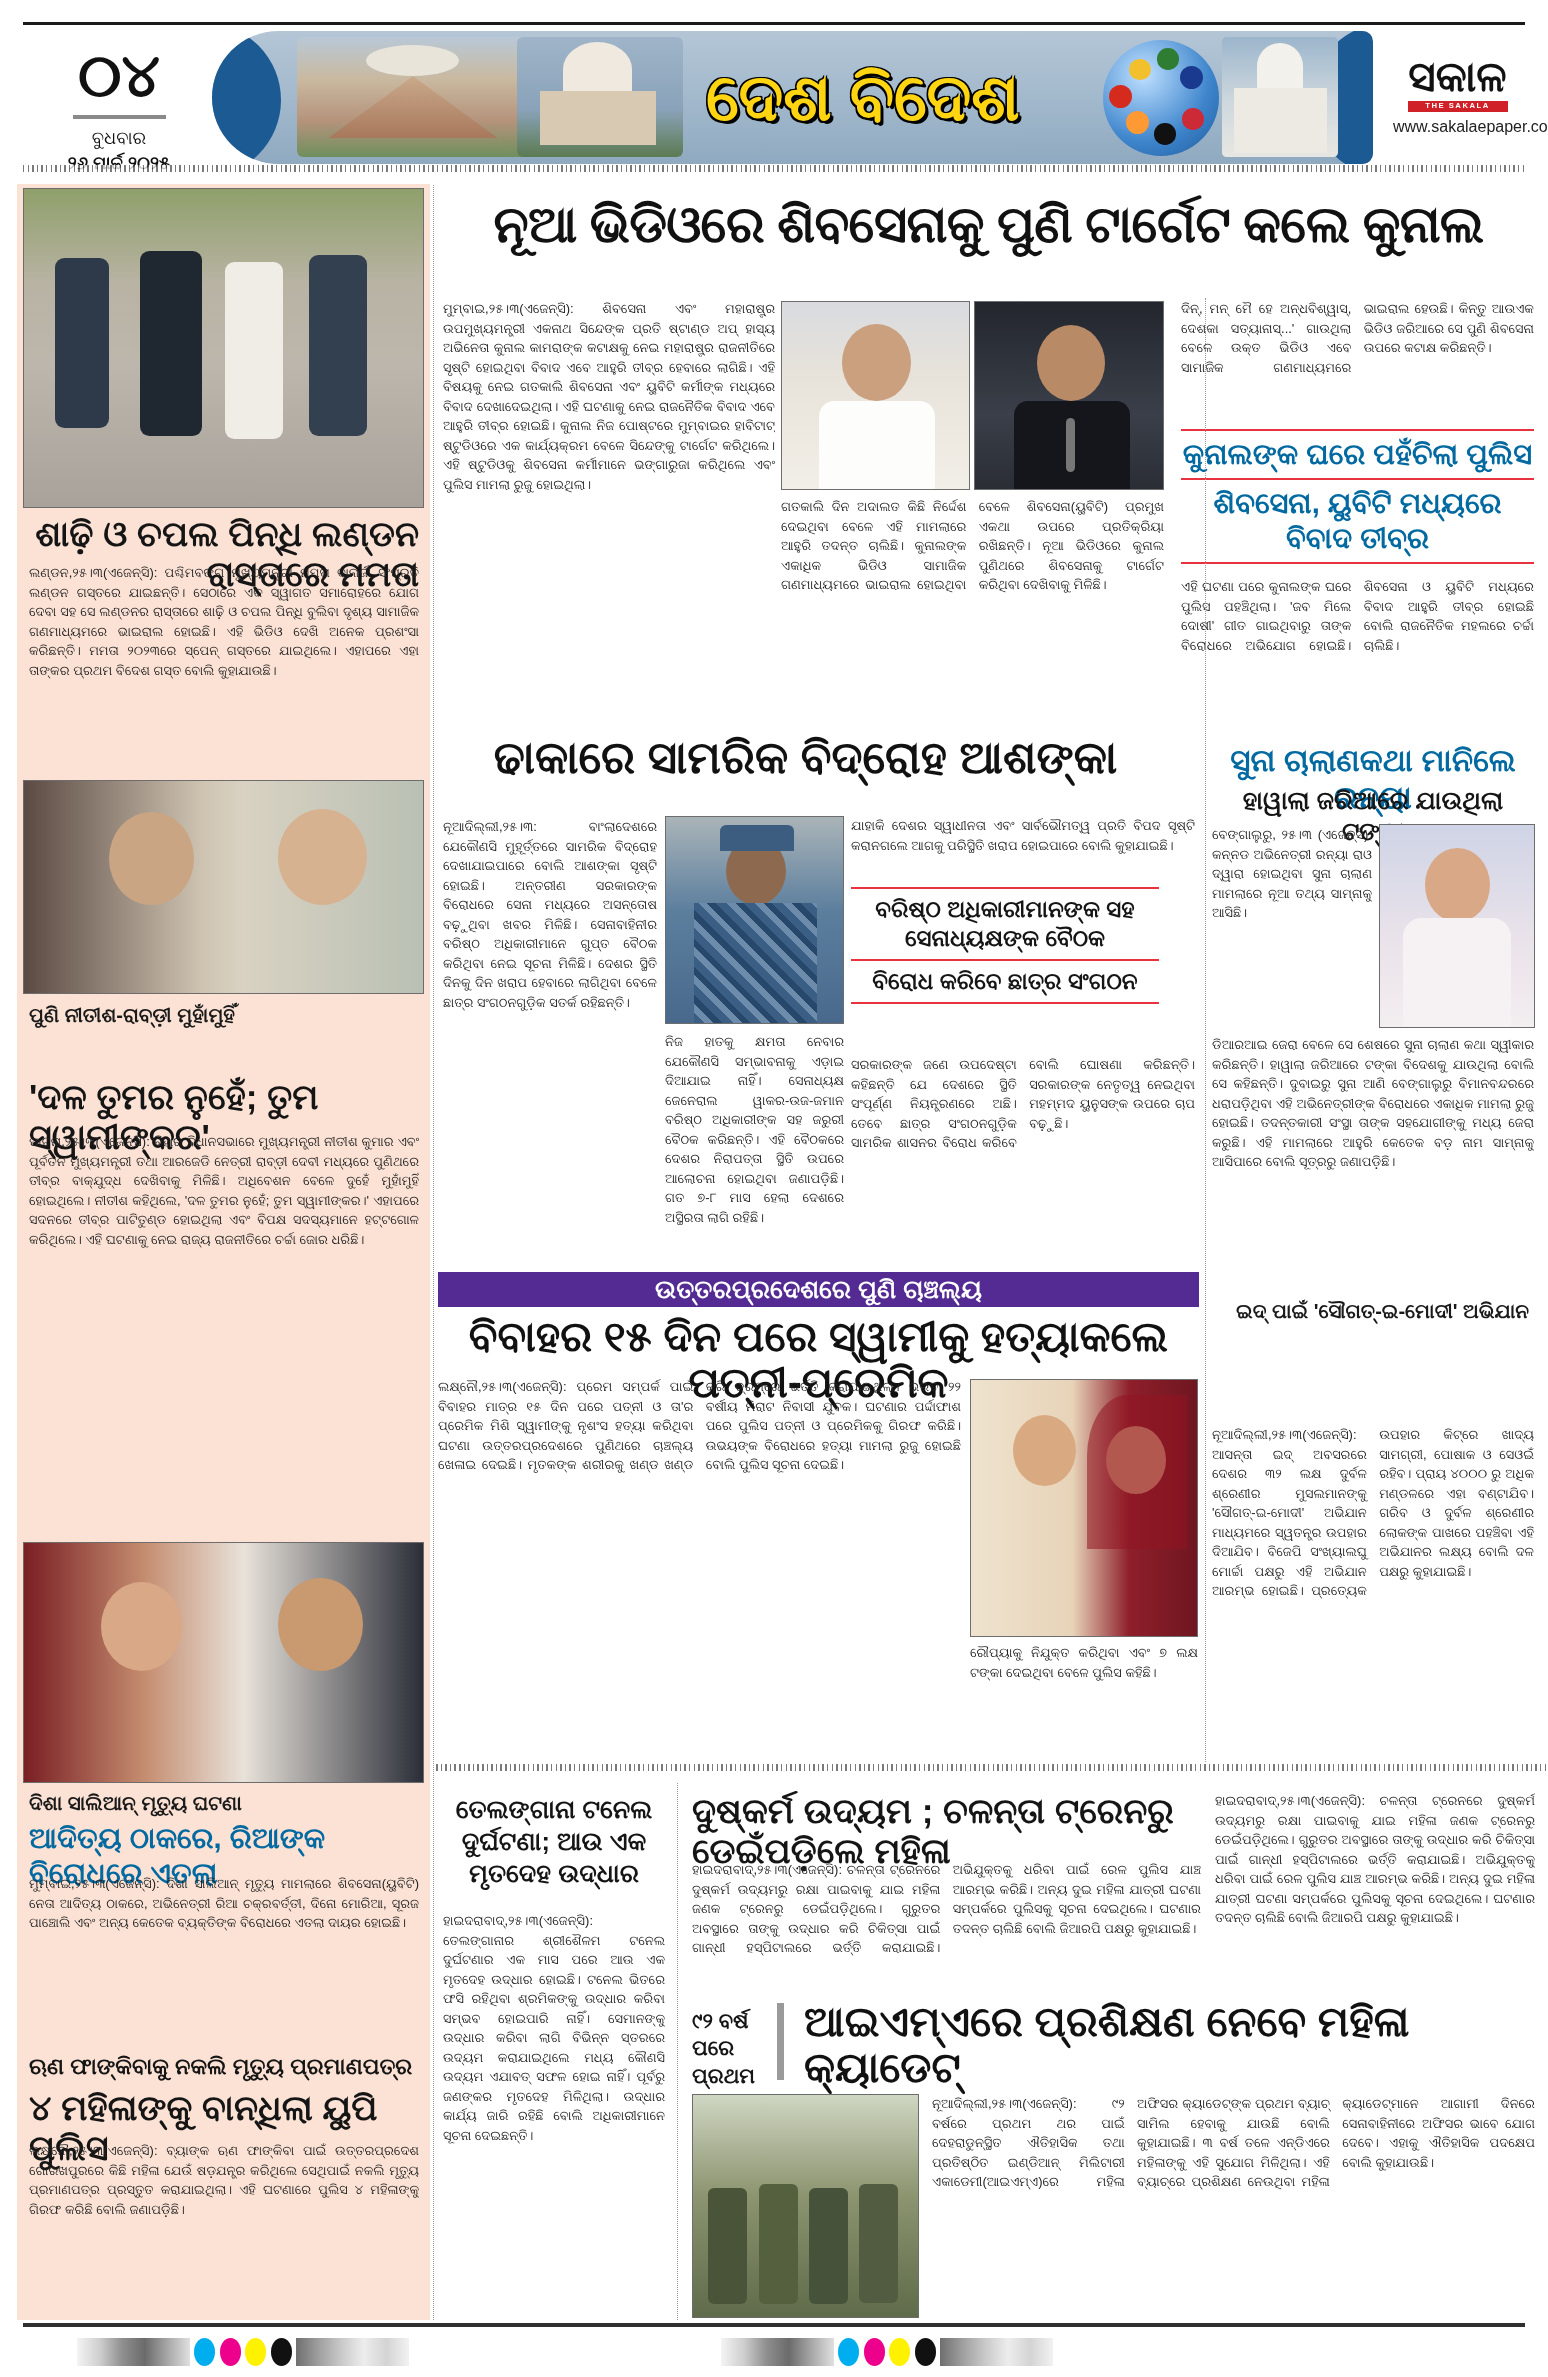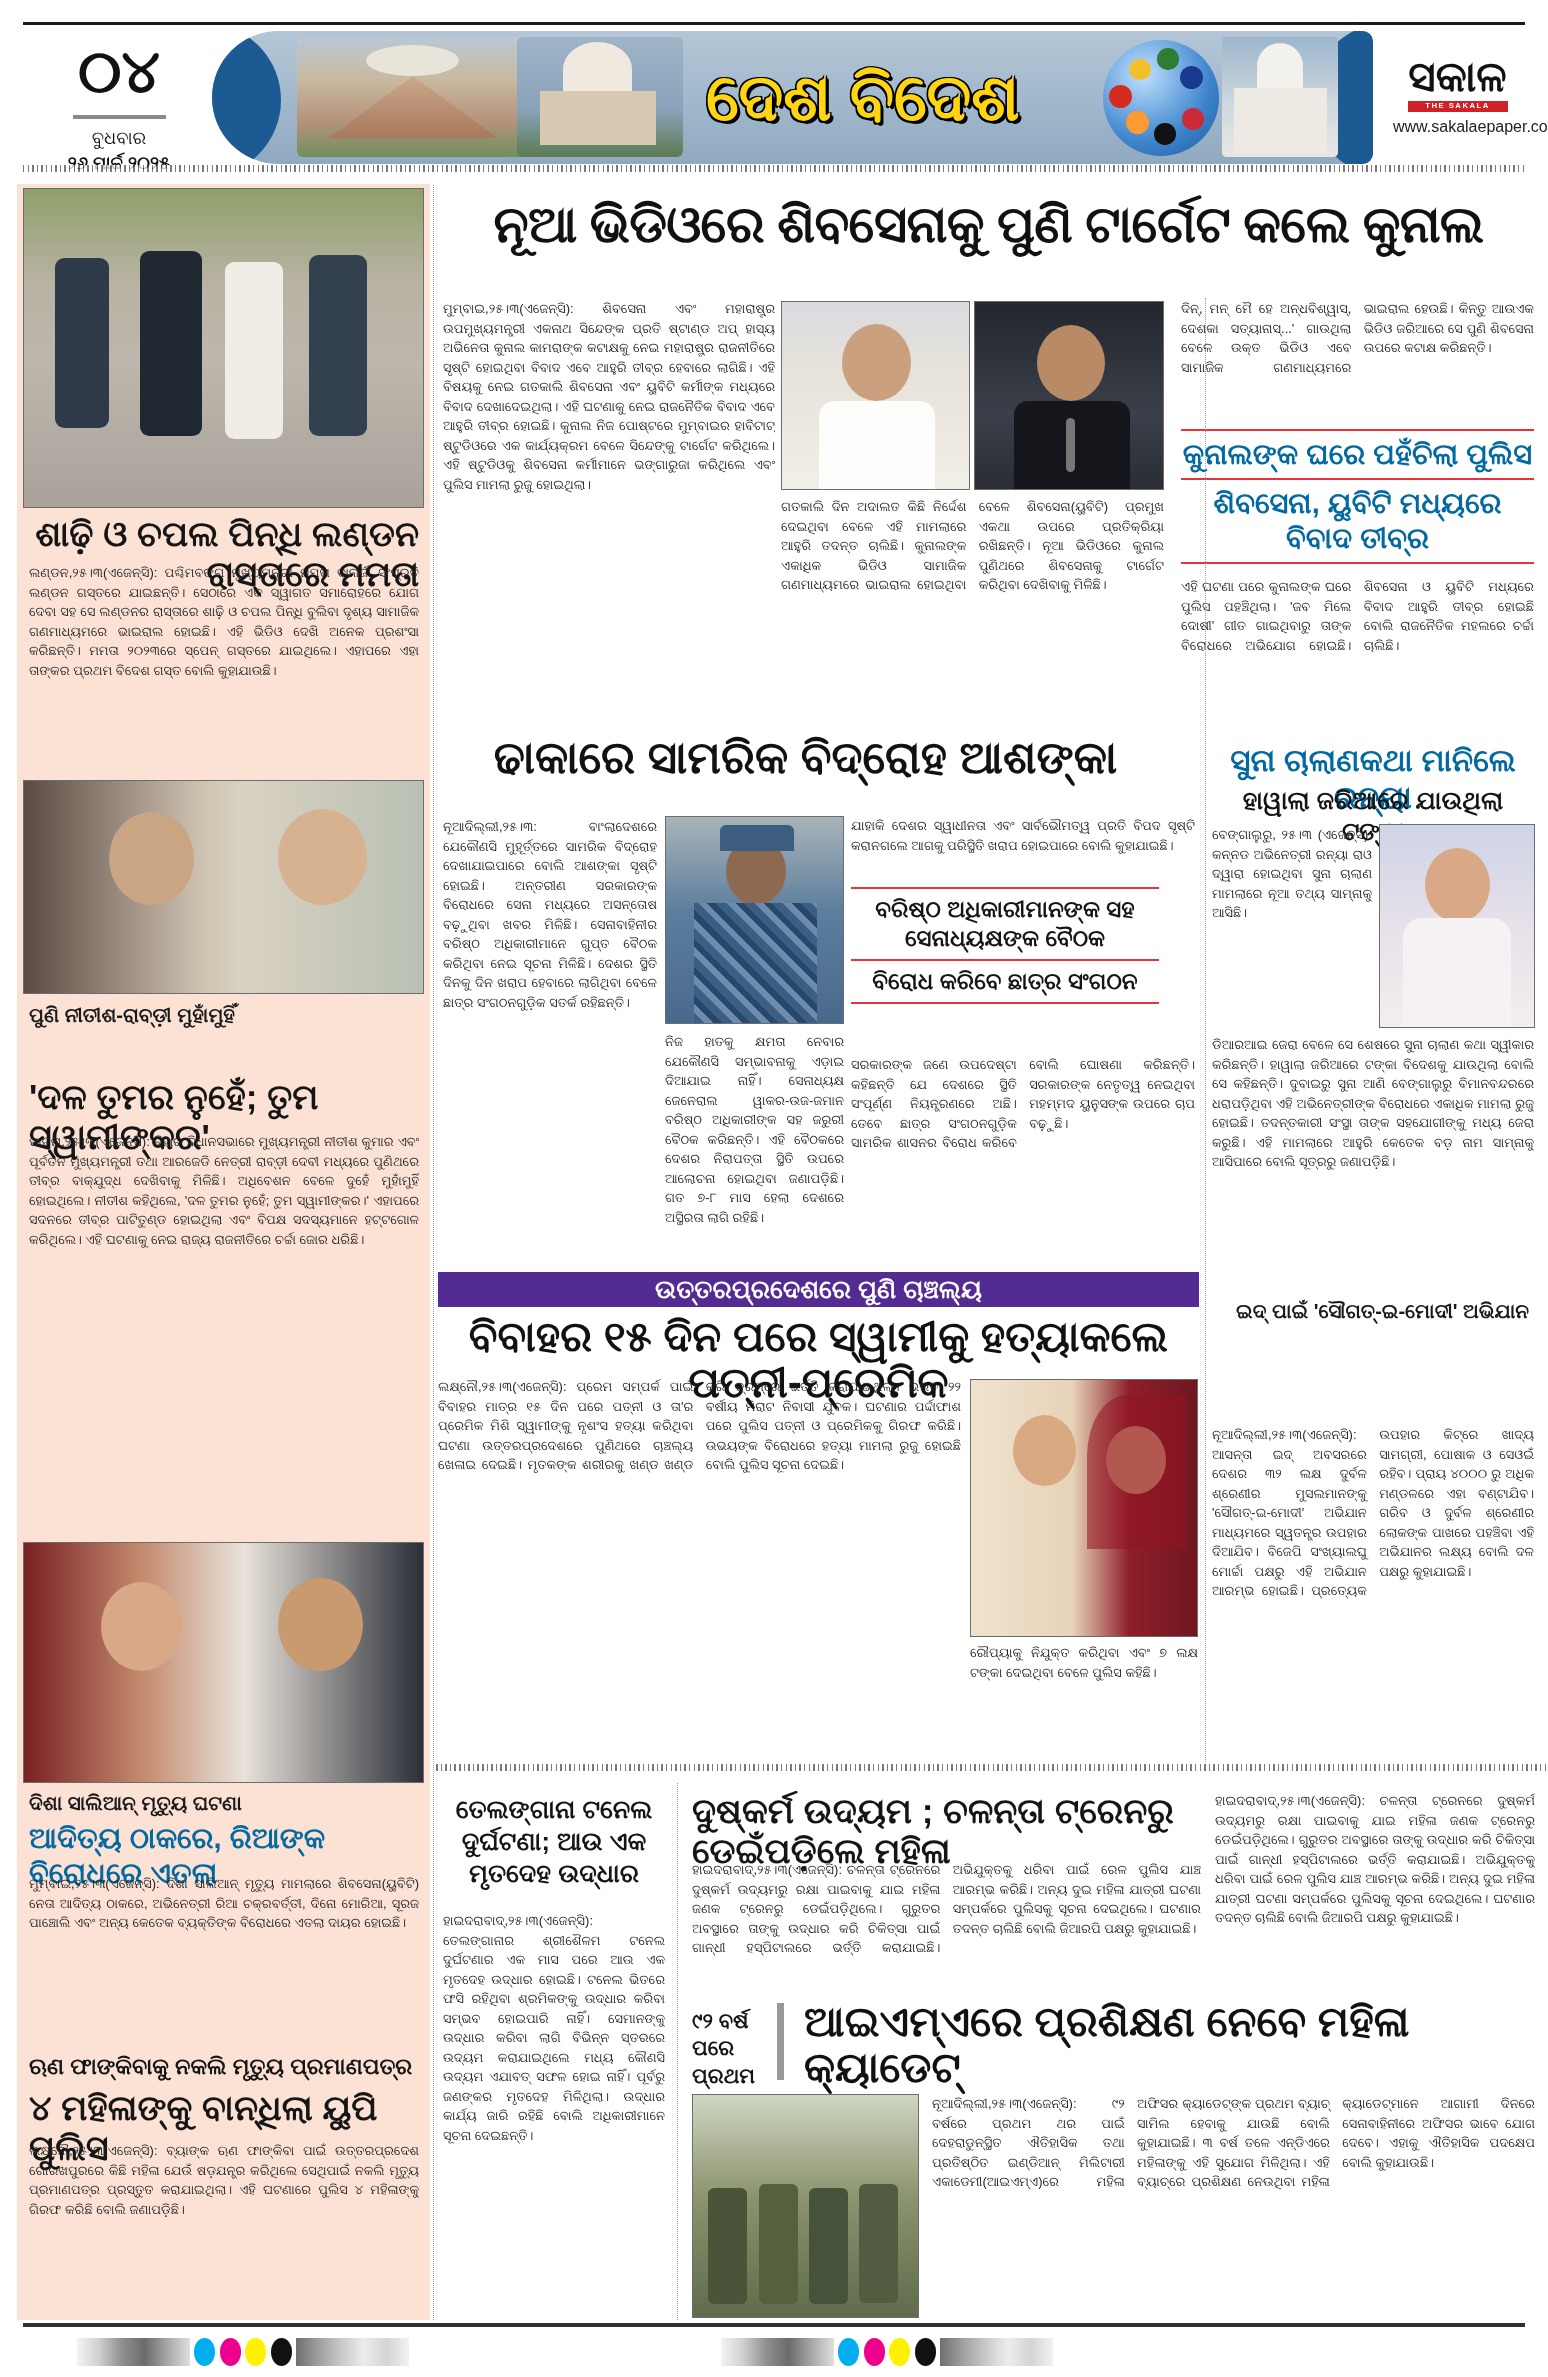--- a/index.html
+++ b/index.html
@@ -34,21 +34,21 @@
   .oval{width:21px;height:28px;border-radius:50%;flex:0 0 auto;}
 </style>
 </head>
 <body>
 
 <div id="page">
 
   <div class="abs" style="left:23px;top:21.6px;width:1502px;height:3.1px;background:#1a1a1a;"></div>
 
   <div class="abs" style="left:42px;top:46px;width:154px;text-align:center;">
-    <div style="font-size:60px;font-weight:bold;color:#111;line-height:1;font-family:Liberation Mono, monospace;">୦୪</div>
+    <div style="font-size:60px;font-weight:bold;color:#111;line-height:1;">୦୪</div>
     <div style="width:93px;height:3.9px;background:#8a8a8a;margin:9.3px auto;"></div>
     <div style="font-size:18px;color:#111;">ବୁଧବାର</div>
     <div style="font-size:18px;font-weight:bold;color:#111;margin-top:3.1px;">୨୬ ମାର୍ଚ୍ଚ ୨୦୨୫</div>
   </div>
 
   <div class="abs masthead" style="left:212px;top:31px;width:1161px;height:133px;">
     <div class="abs blue-wedge" style="left:-31px;top:-7.7px;width:100px;height:154px;border-radius:0 93px 93px 0;"></div>
     <div class="abs blue-wedge" style="right:-46px;top:-7.7px;width:108px;height:154px;border-radius:93px 0 0 93px;"></div>
 
     <div class="abs" style="left:85px;top:6.2px;width:231px;height:120px;border-radius:6.2px;background:linear-gradient(180deg,#b9c8d6 0%,#c9b9a0 35%,#b5937b 70%,#6f8f5e 100%);">

